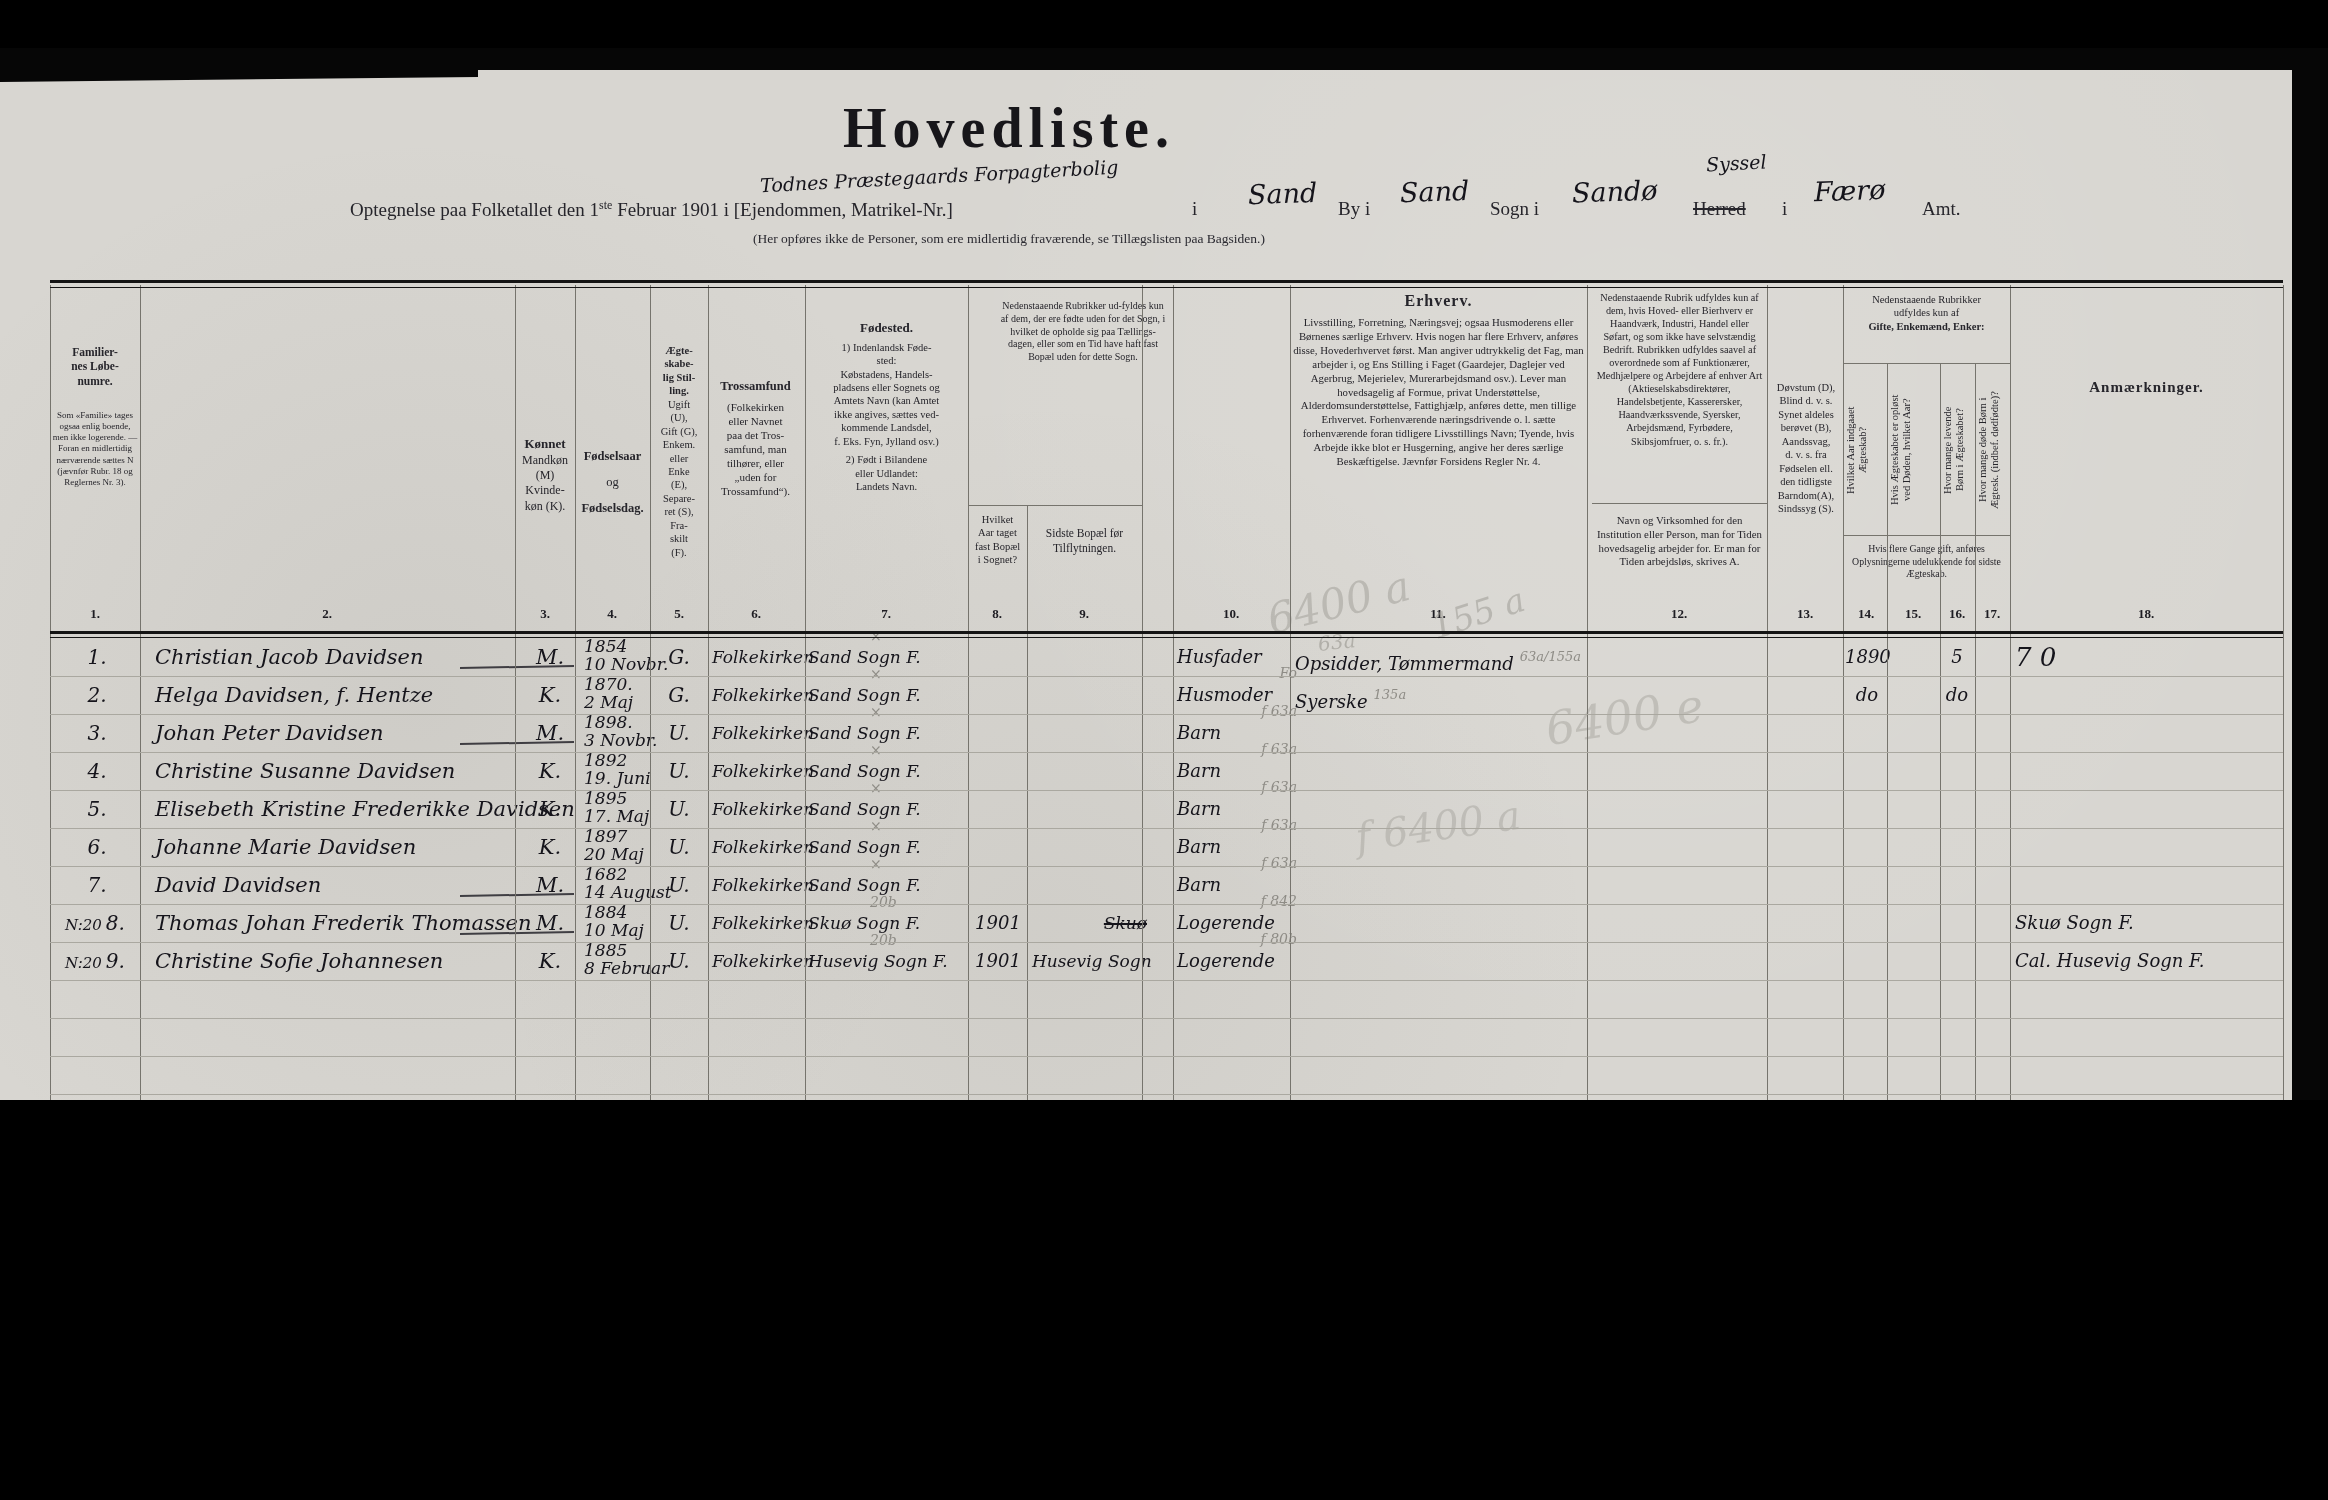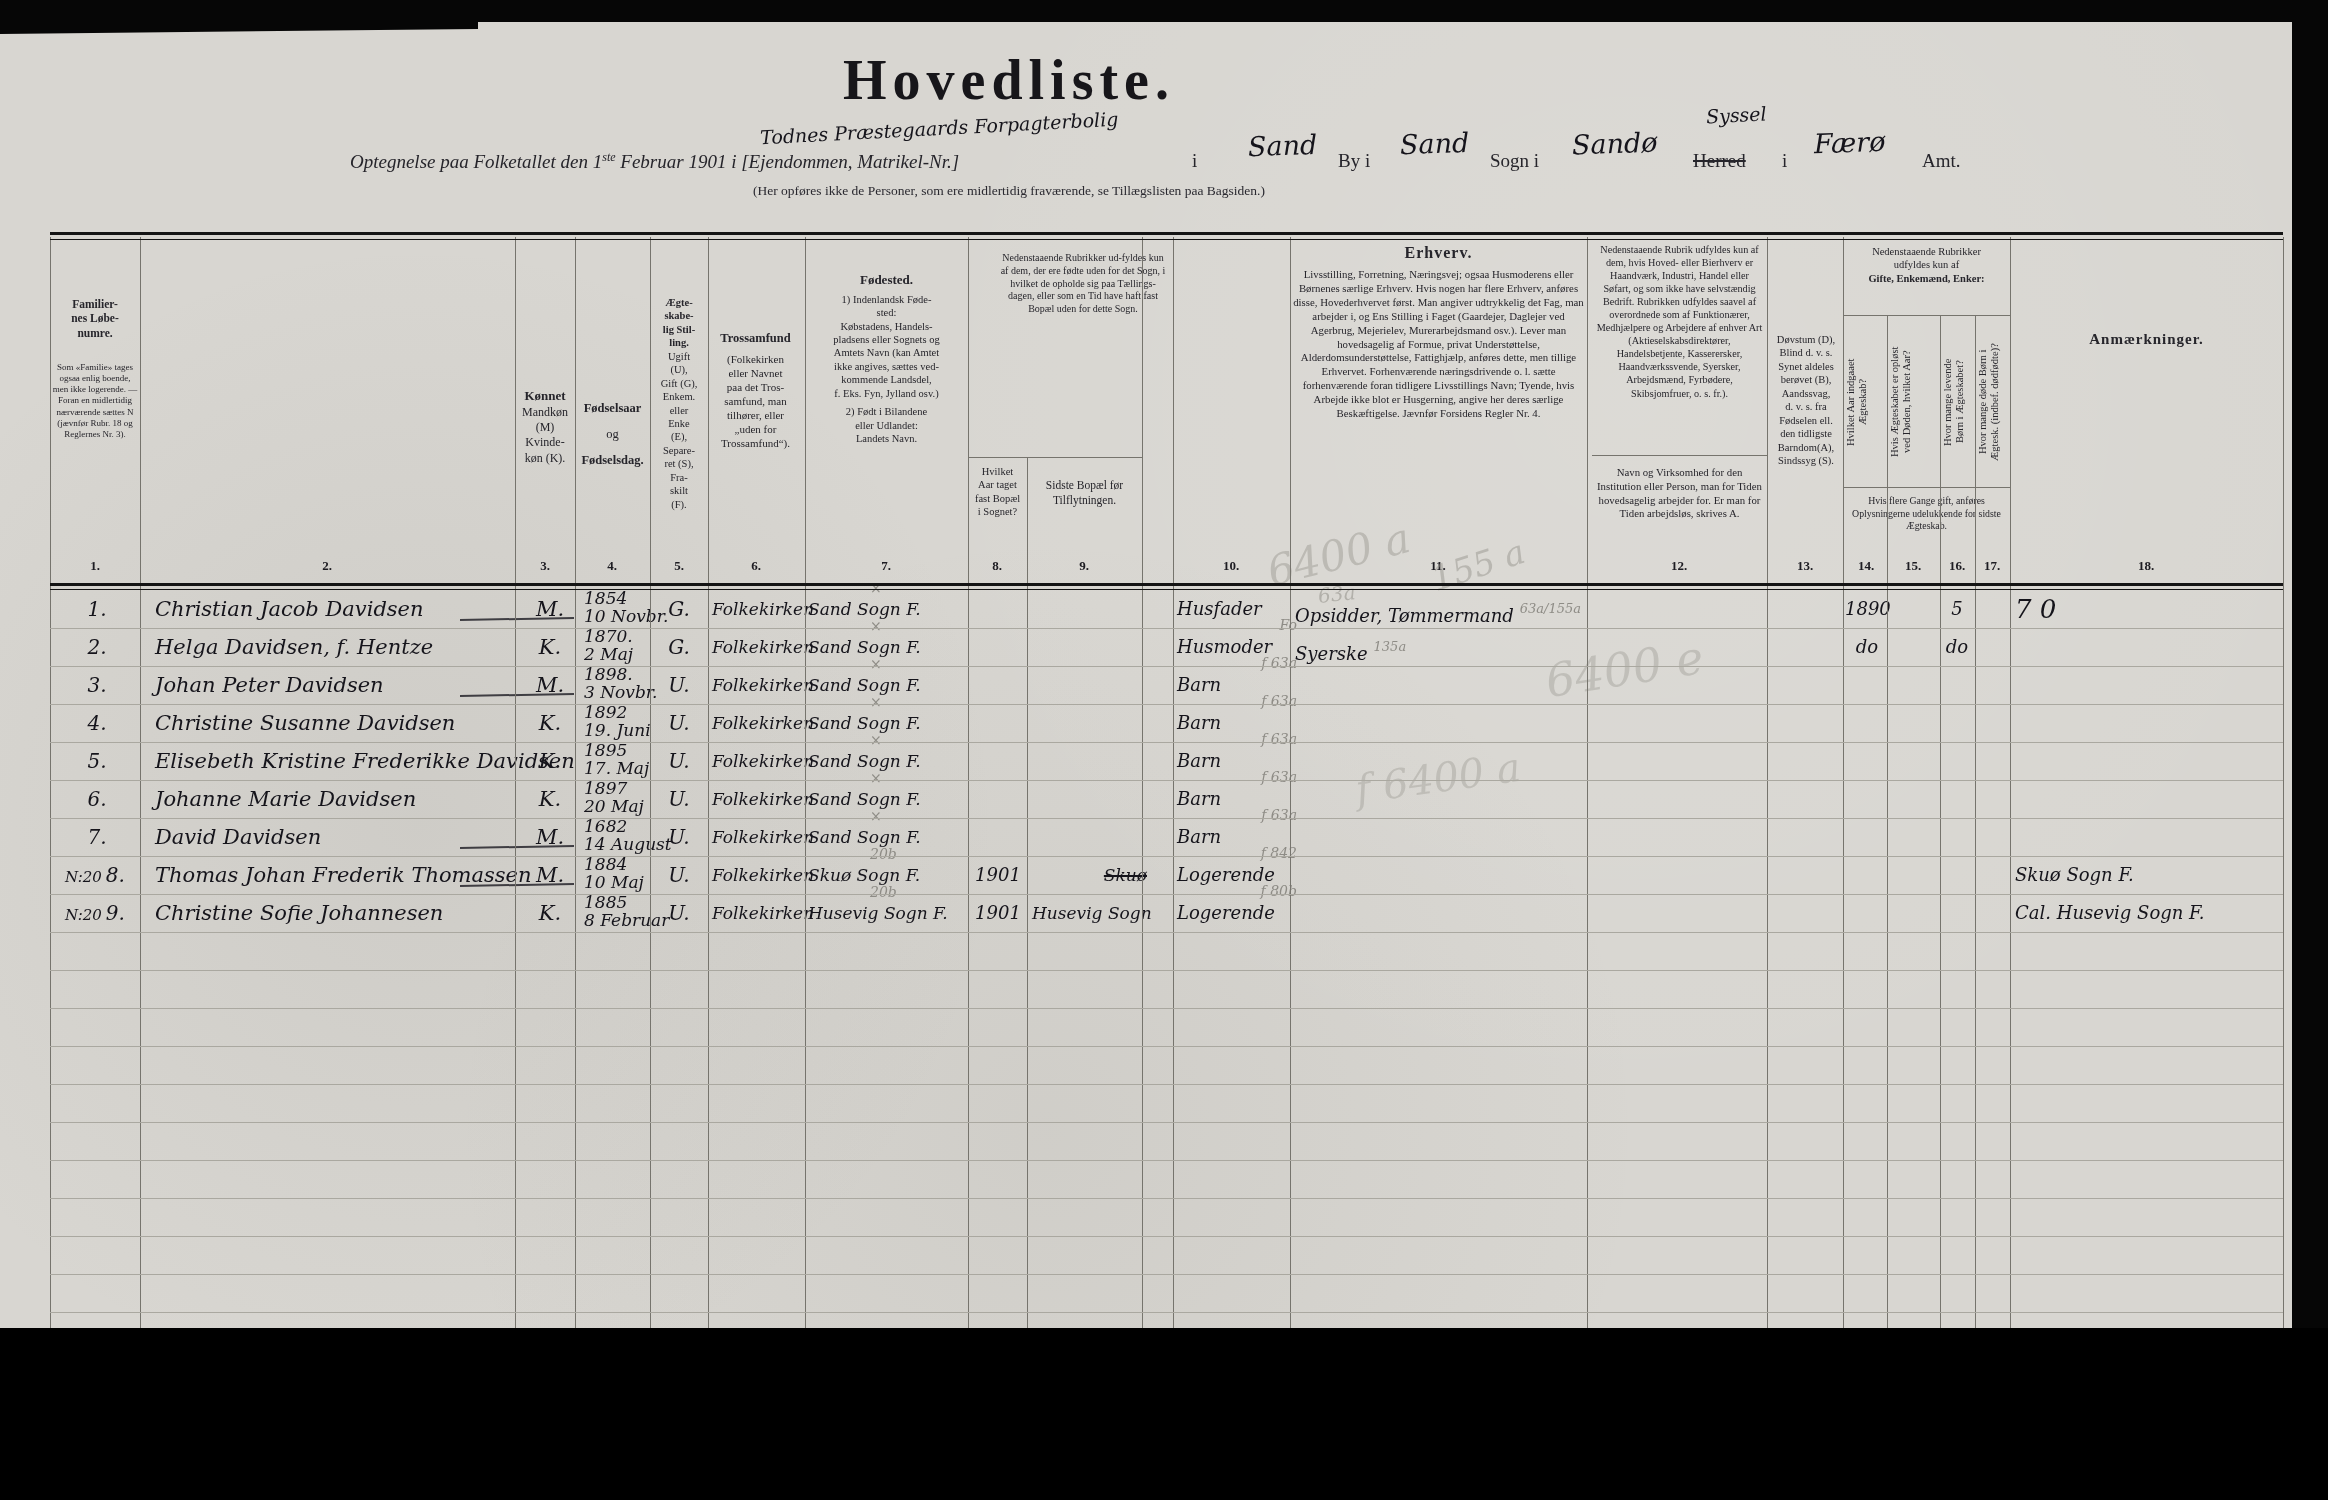--- a/index.html
+++ b/index.html
@@ -1,17 +1,17 @@
 <!DOCTYPE html>
 <html><head>
 <meta charset="utf-8">
 <style>
   html,body{margin:0;padding:0;background:#000;}
-  #canvas{position:relative;width:2328px;height:1328px;background:#d8d6d1;overflow:hidden;
-          font-family:"Liberation Serif", serif;color:#23222a;}
+  #canvas{position:relative;width:2328px;height:1052px;background:#d8d6d1;overflow:hidden;
+          font-family:"Liberation Serif", serif;color:#23222a;margin-top:48px;}
   
   .edge{position:absolute;background:#060606;}
   .noise{position:absolute;inset:0;pointer-events:none;
     background:
       radial-gradient(circle at 18% 62%, rgba(120,118,112,.10), transparent 28%),
       radial-gradient(circle at 70% 30%, rgba(255,255,255,.10), transparent 40%),
       radial-gradient(circle at 45% 85%, rgba(110,108,100,.08), transparent 35%);}
   
   .page-title{position:absolute;left:0;right:310px;top:48px;text-align:center;
     font-size:56px;font-weight:bold;letter-spacing:6px;color:#17161a;}
@@ -67,21 +67,21 @@
 <div id="canvas">
   <div class="noise"></div>
 
   <div class="edge" style="left:0;top:0;width:2328px;height:22px;"></div>
   <div class="edge" style="left:0;top:0;width:478px;height:34px;transform:skewY(-0.6deg);transform-origin:left top;"></div>
   <div class="edge" style="left:2292px;top:0;width:36px;height:1500px;"></div>
   <div class="edge" style="left:0;top:1478px;width:2328px;height:22px;"></div>
 
   <div class="page-title">Hovedliste.</div>
 
-  <div class="printed" style="left:350px;top:150px;font-style:italic;">
+  <div class="printed" style="left:350px;top:150px;">
     <span>Optegnelse paa Folketallet den 1</span><sup>ste</sup><span> Februar 1901 i</span>
     <span>[Ejendommen, Matrikel-Nr.]</span>
   </div>
   <div class="hand hw-small" style="left:760px;top:117px;">Todnes Præstegaards Forpagterbolig</div>
   <div class="printed" style="left:1192px;top:150px;">i</div>
   <div class="hand hw-sub" style="left:1248px;top:130px;">Sand</div>
   <div class="printed" style="left:1338px;top:150px;">By i</div>
   <div class="hand hw-sub" style="left:1400px;top:128px;">Sand</div>
   <div class="printed" style="left:1490px;top:150px;">Sogn i</div>
   <div class="hand hw-sub" style="left:1572px;top:128px;">Sandø</div>

